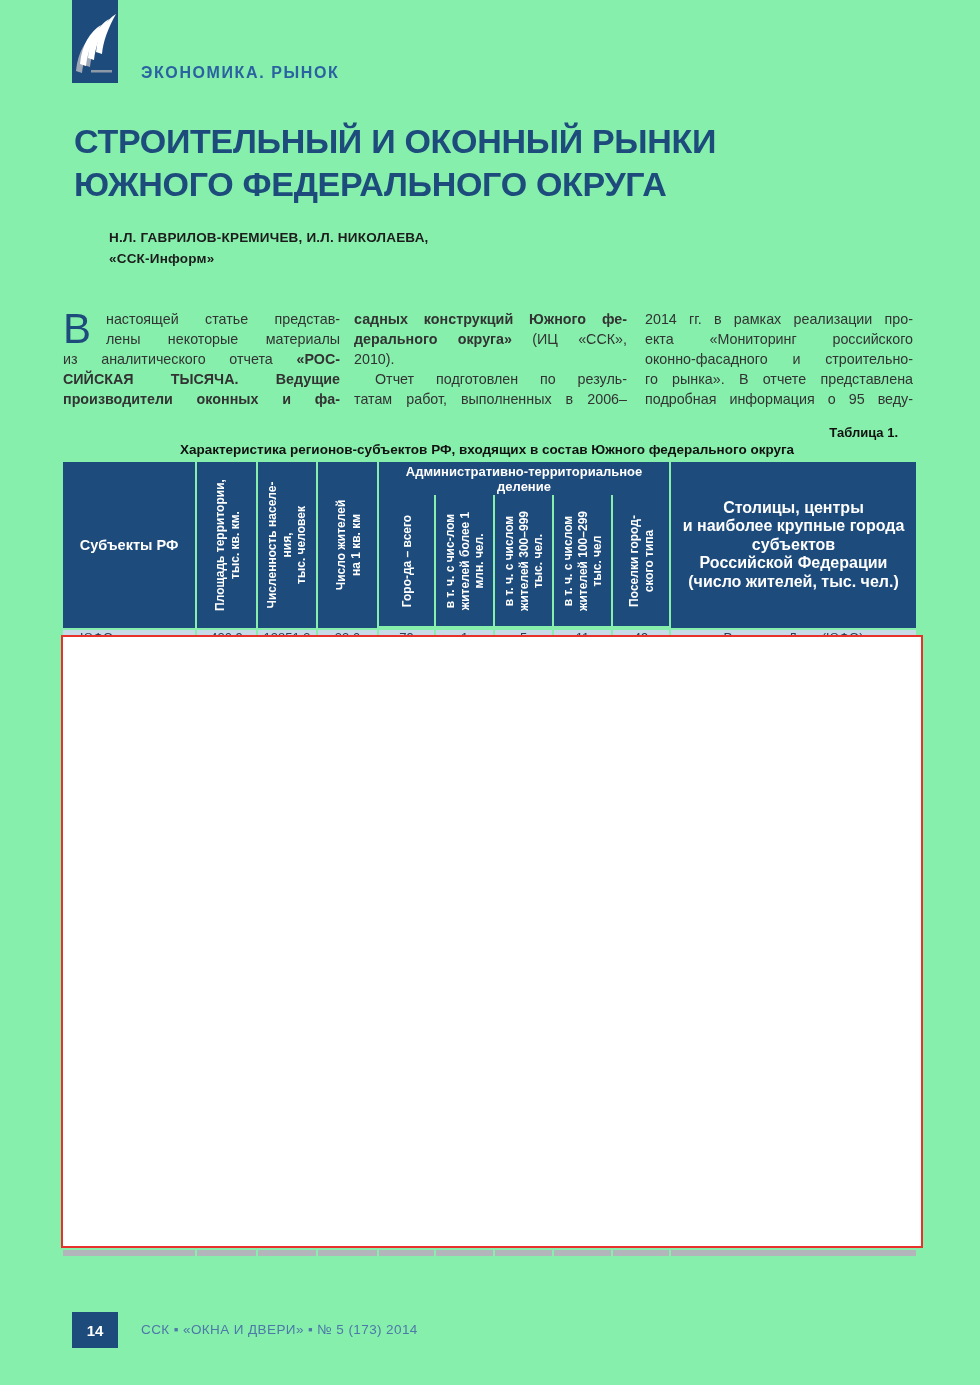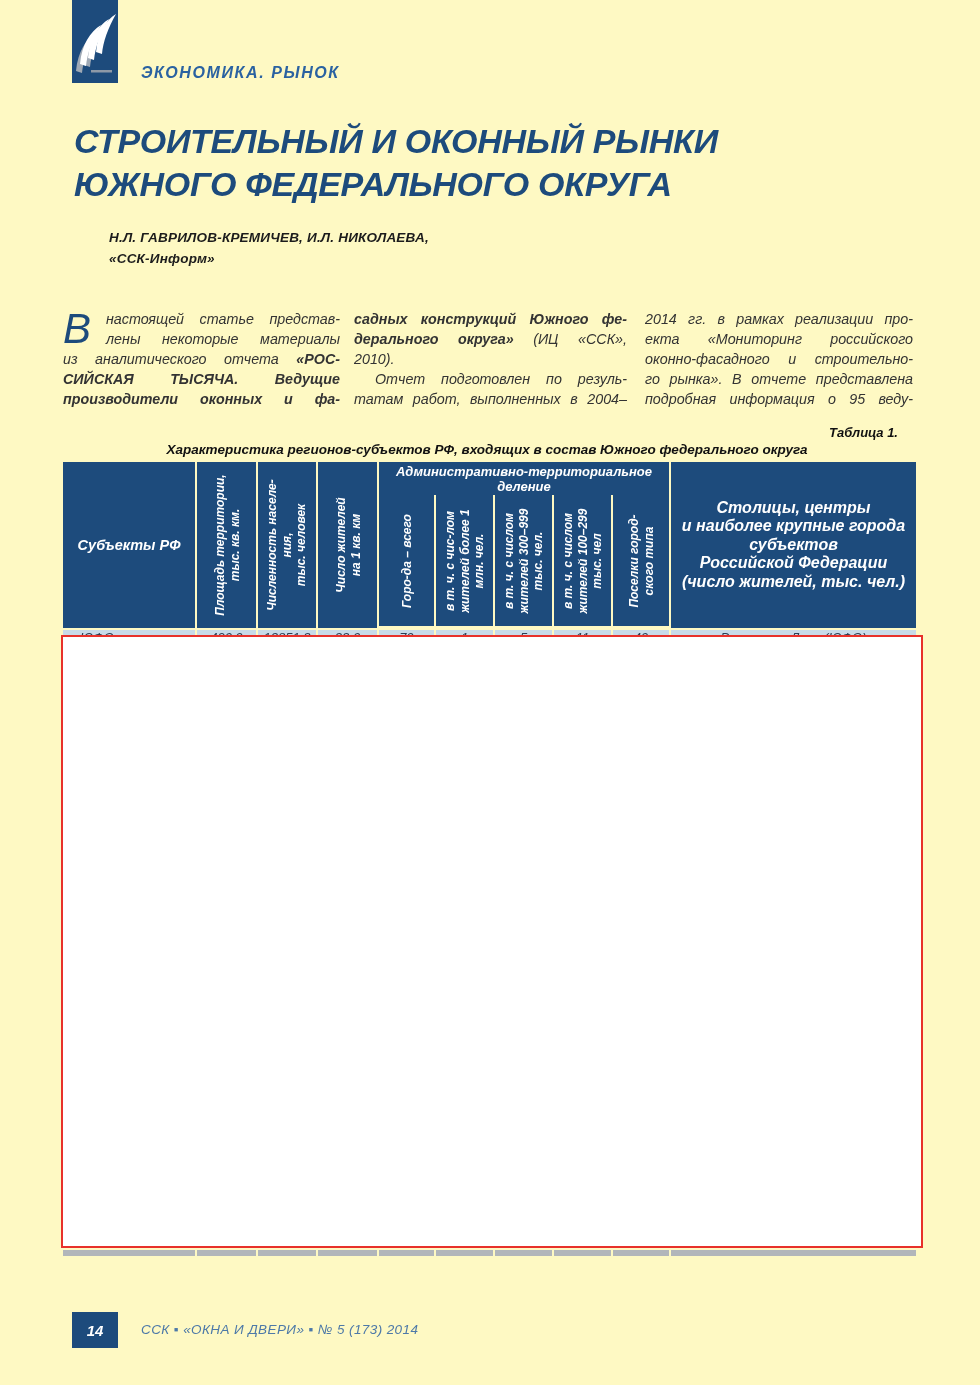--- a/index.html
+++ b/index.html
@@ -1,17 +1,17 @@
 <!DOCTYPE html>
 <html><head>
 <meta charset="utf-8">
 <style>
   html,body{margin:0;padding:0;background:#ffffff;}
-  .page{position:relative;width:980px;height:1385px;background:#fef9c3;overflow:hidden;
-        font-family:"Liberation Sans","DejaVu Sans",sans-serif;font-style:italic;}
+  .page{position:relative;width:980px;height:1385px;background:#86efac;overflow:hidden;
+        font-family:"Liberation Sans","DejaVu Sans",sans-serif;}
 
   
   .logo{position:absolute;left:72px;top:0;width:46px;height:83px;background:#1d4b7c;}
   .section-label{position:absolute;left:141px;top:64px;font-size:16px;font-weight:bold;
         color:#2a62a1;letter-spacing:1.6px;}
 
   
   .title{position:absolute;left:74px;top:120px;font-size:34px;font-weight:bold;color:#1d4b7c;
         line-height:43px;letter-spacing:-0.3px;}
   .authors{position:absolute;left:74px;top:227px;font-size:13.5px;font-weight:bold;color:#1c1c1c;
@@ -107,21 +107,21 @@
       <div class="ln dc-pad">лены некоторые материалы</div>
       <div class="ln"><span>из аналитического отчета </span><span class="b">«РОС-</span></div>
       <div class="ln b">СИЙСКАЯ ТЫСЯЧА. Ведущие</div>
       <div class="ln b">производители оконных и фа-</div>
     </div>
     <div class="bcol" style="left:291px;width:273px;">
       <div class="ln b">садных конструкций Южного фе-</div>
       <div class="ln"><span class="b">дерального округа»</span><span> (ИЦ «ССК»,</span></div>
       <div class="ln noj">2010).</div>
       <div class="ln ind">Отчет подготовлен по резуль-</div>
-      <div class="ln">татам работ, выполненных в 2004–</div>
+      <div class="ln">татам работ, выполненных в 2006–</div>
     </div>
     <div class="bcol" style="left:582px;width:268px;">
       <div class="ln">2014 гг. в рамках реализации про-</div>
       <div class="ln">екта «Мониторинг российского</div>
       <div class="ln">оконно-фасадного и строительно-</div>
       <div class="ln">го рынка». В отчете представлена</div>
       <div class="ln">подробная информация о 95 веду-</div>
     </div>
   </div>
 

